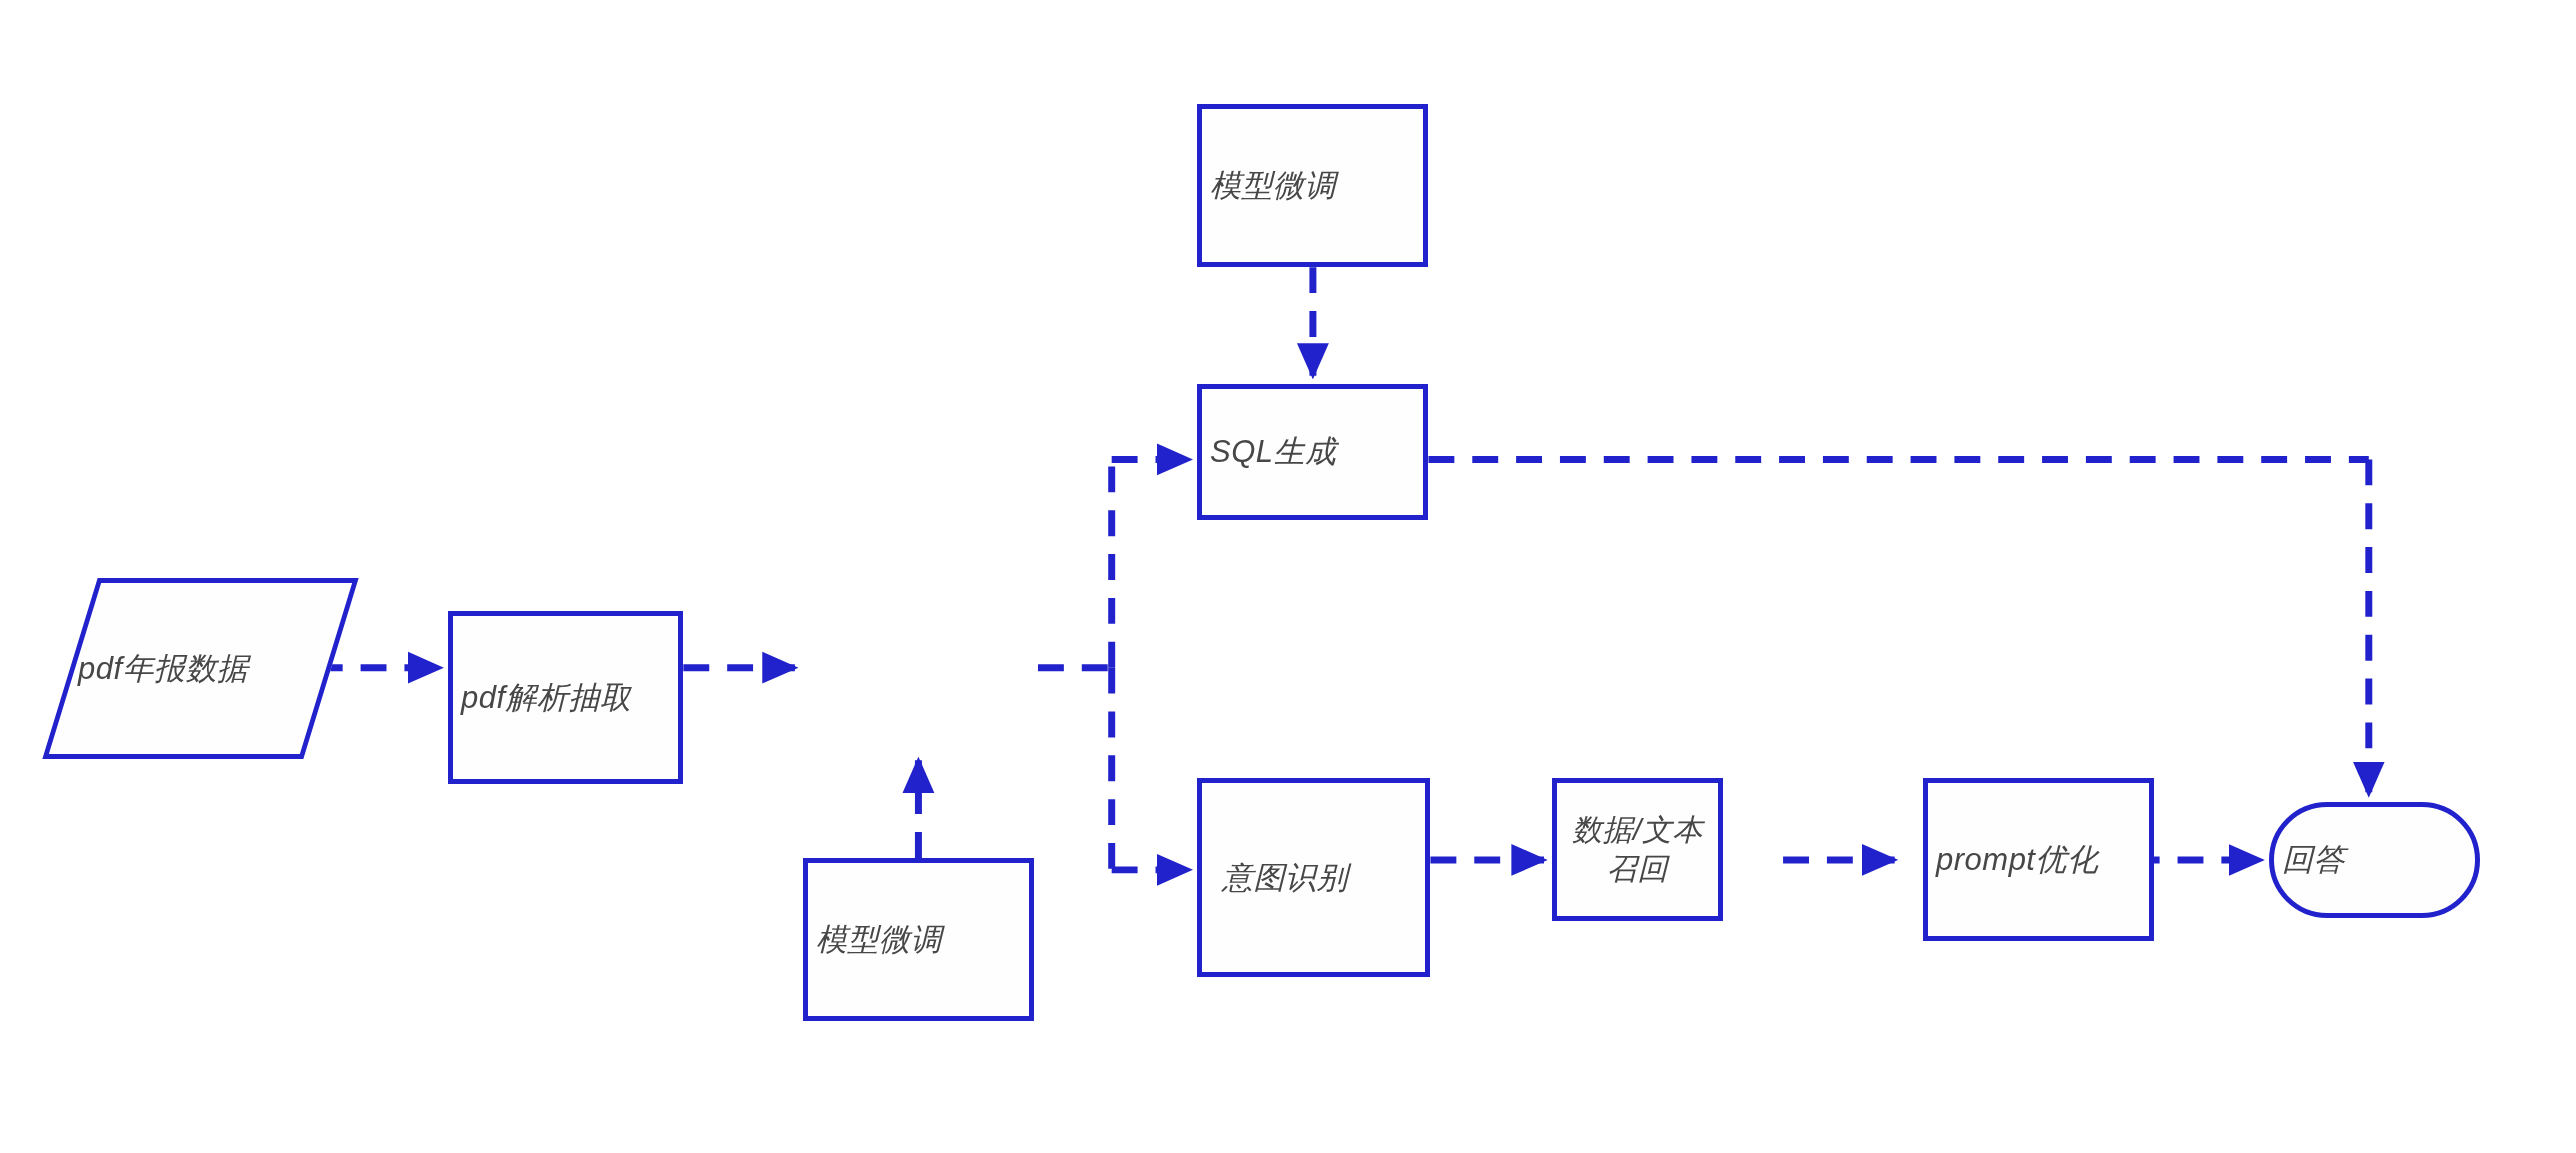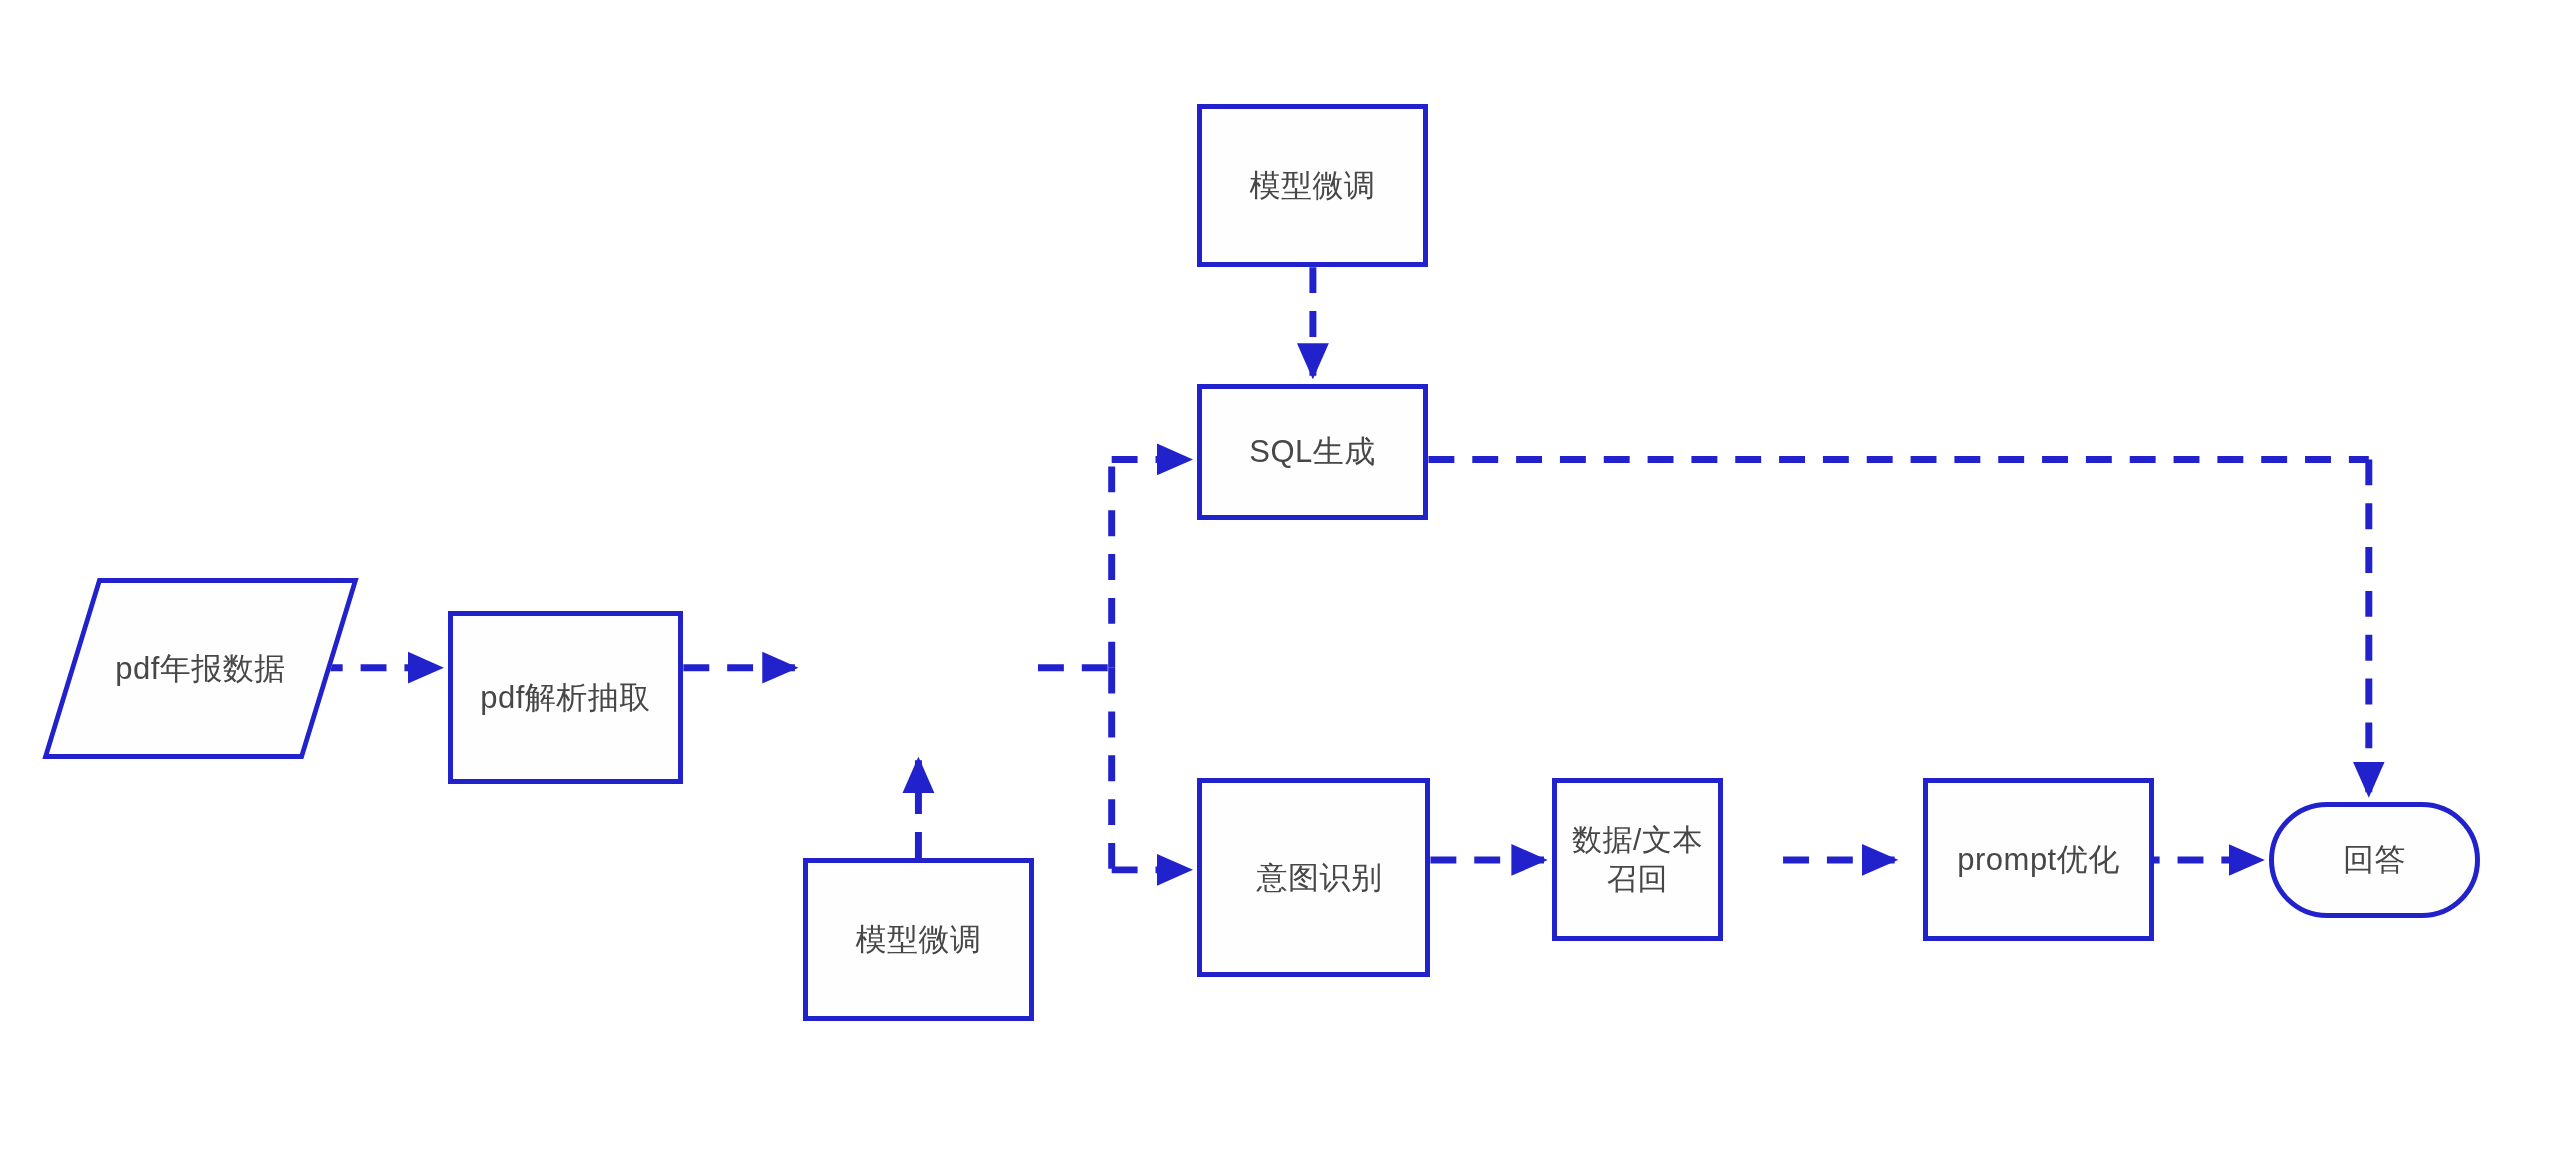--- a/index.html
+++ b/index.html
@@ -12,27 +12,28 @@
     position:absolute;left:0;top:0;width:2576px;height:1154px;
     background:#ffffff;
   }
   .edge-layer{
     position:absolute;left:0;top:0;width:2576px;height:1154px;
     pointer-events:none;
   }
   .node{
     position:absolute;
     box-sizing:border-box;
-    display:flex;align-items:center;justify-content:center;
+    display:flex;align-items:center;
     text-align:center;
     color:#474747;
     background:#fefefe;
     border:5px solid #2222cc;
     line-height:1.28;
     letter-spacing:0.5px;
+    font-style:italic;
   }
   .node .node-label{
     display:block;
     padding:0 8px;
     font-size:31px;
     color:#474747;
   }
   .node.rect{border-radius:0;}
   .node.stadium{
     border-radius:9960px;
@@ -129,21 +130,21 @@
   </div>
 
   <div class="node rect" style="left:803px;top:858px;width:231px;height:163px;">
     <span class="node-label">模型微调</span>
   </div>
 
   <div class="node rect" style="left:1197px;top:778px;width:233px;height:199px;padding-left:12px;">
     <span class="node-label">意图识别</span>
   </div>
 
-  <div class="node rect small-text" style="left:1552px;top:778px;width:171px;height:163px;">
+  <div class="node rect small-text" style="left:1552px;top:778px;width:171px;height:143px;">
     <span class="node-label">数据/文本召回</span>
   </div>
 
   <div class="node rect" style="left:1903px;top:778px;width:231px;height:163px;margin-left:20px;">
     <span class="node-label">prompt优化</span>
   </div>
 
   <div class="node stadium" style="left:2269px;top:802px;width:211px;height:116px;">
     <span class="node-label">回答</span>
   </div>

